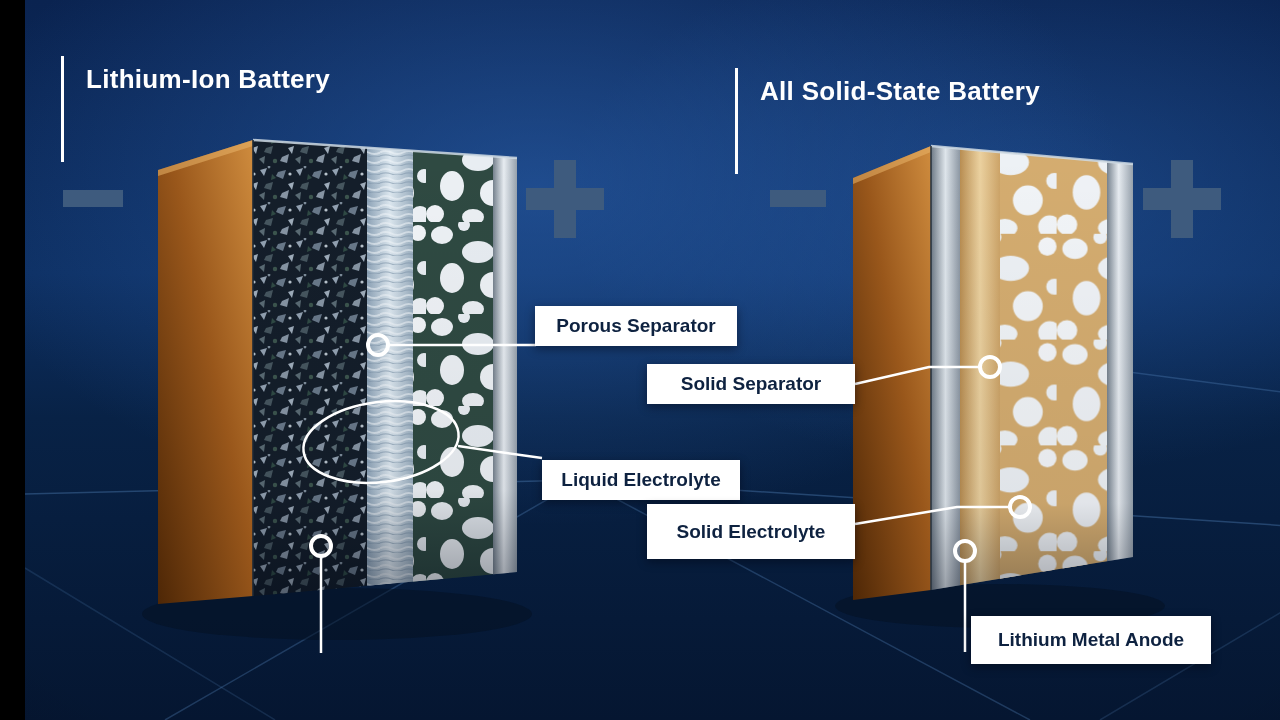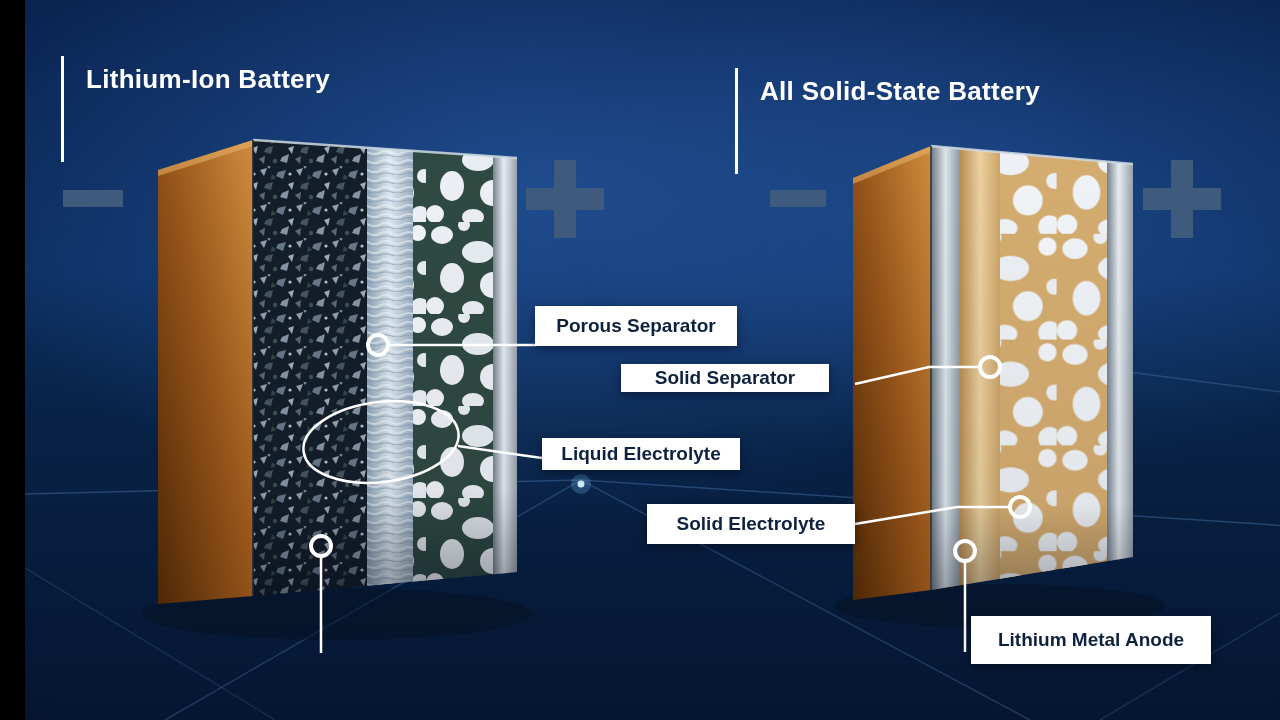--- a/index.html
+++ b/index.html
@@ -221,18 +221,18 @@
     <line x1="940" y1="562" x2="940" y2="652" class="callout-line"></line>
     <ellipse cx="356" cy="442" rx="78" ry="40" transform="rotate(-7 356 442)" class="callout-ellipse"></ellipse>
     <circle cx="353" cy="345" r="10" class="callout-ring"></circle>
     <circle cx="296" cy="546" r="10" class="callout-ring"></circle>
     <circle cx="965" cy="367" r="10" class="callout-ring"></circle>
     <circle cx="995" cy="507" r="10" class="callout-ring"></circle>
     <circle cx="940" cy="551" r="10" class="callout-ring"></circle>
   </svg>
 
   <div class="label" style="left:510px; top:306px; width:202px; height:40px">Porous Separator</div>
-  <div class="label" style="left:517px; top:438px; width:198px; height:32px">Liquid Electrolyte</div>
-  <div class="label" style="left:596px; top:364px; width:208px; height:28px">Solid Separator</div>
-  <div class="label" style="left:622px; top:504px; width:208px; height:40px">Solid Electrolyte</div>
+  <div class="label" style="left:517px; top:460px; width:198px; height:40px">Liquid Electrolyte</div>
+  <div class="label" style="left:622px; top:364px; width:208px; height:40px">Solid Separator</div>
+  <div class="label" style="left:622px; top:504px; width:208px; height:55px">Solid Electrolyte</div>
   <div class="label" style="left:946px; top:616px; width:240px; height:48px">Lithium Metal Anode</div>
 
 </div>
 
 </body></html>

